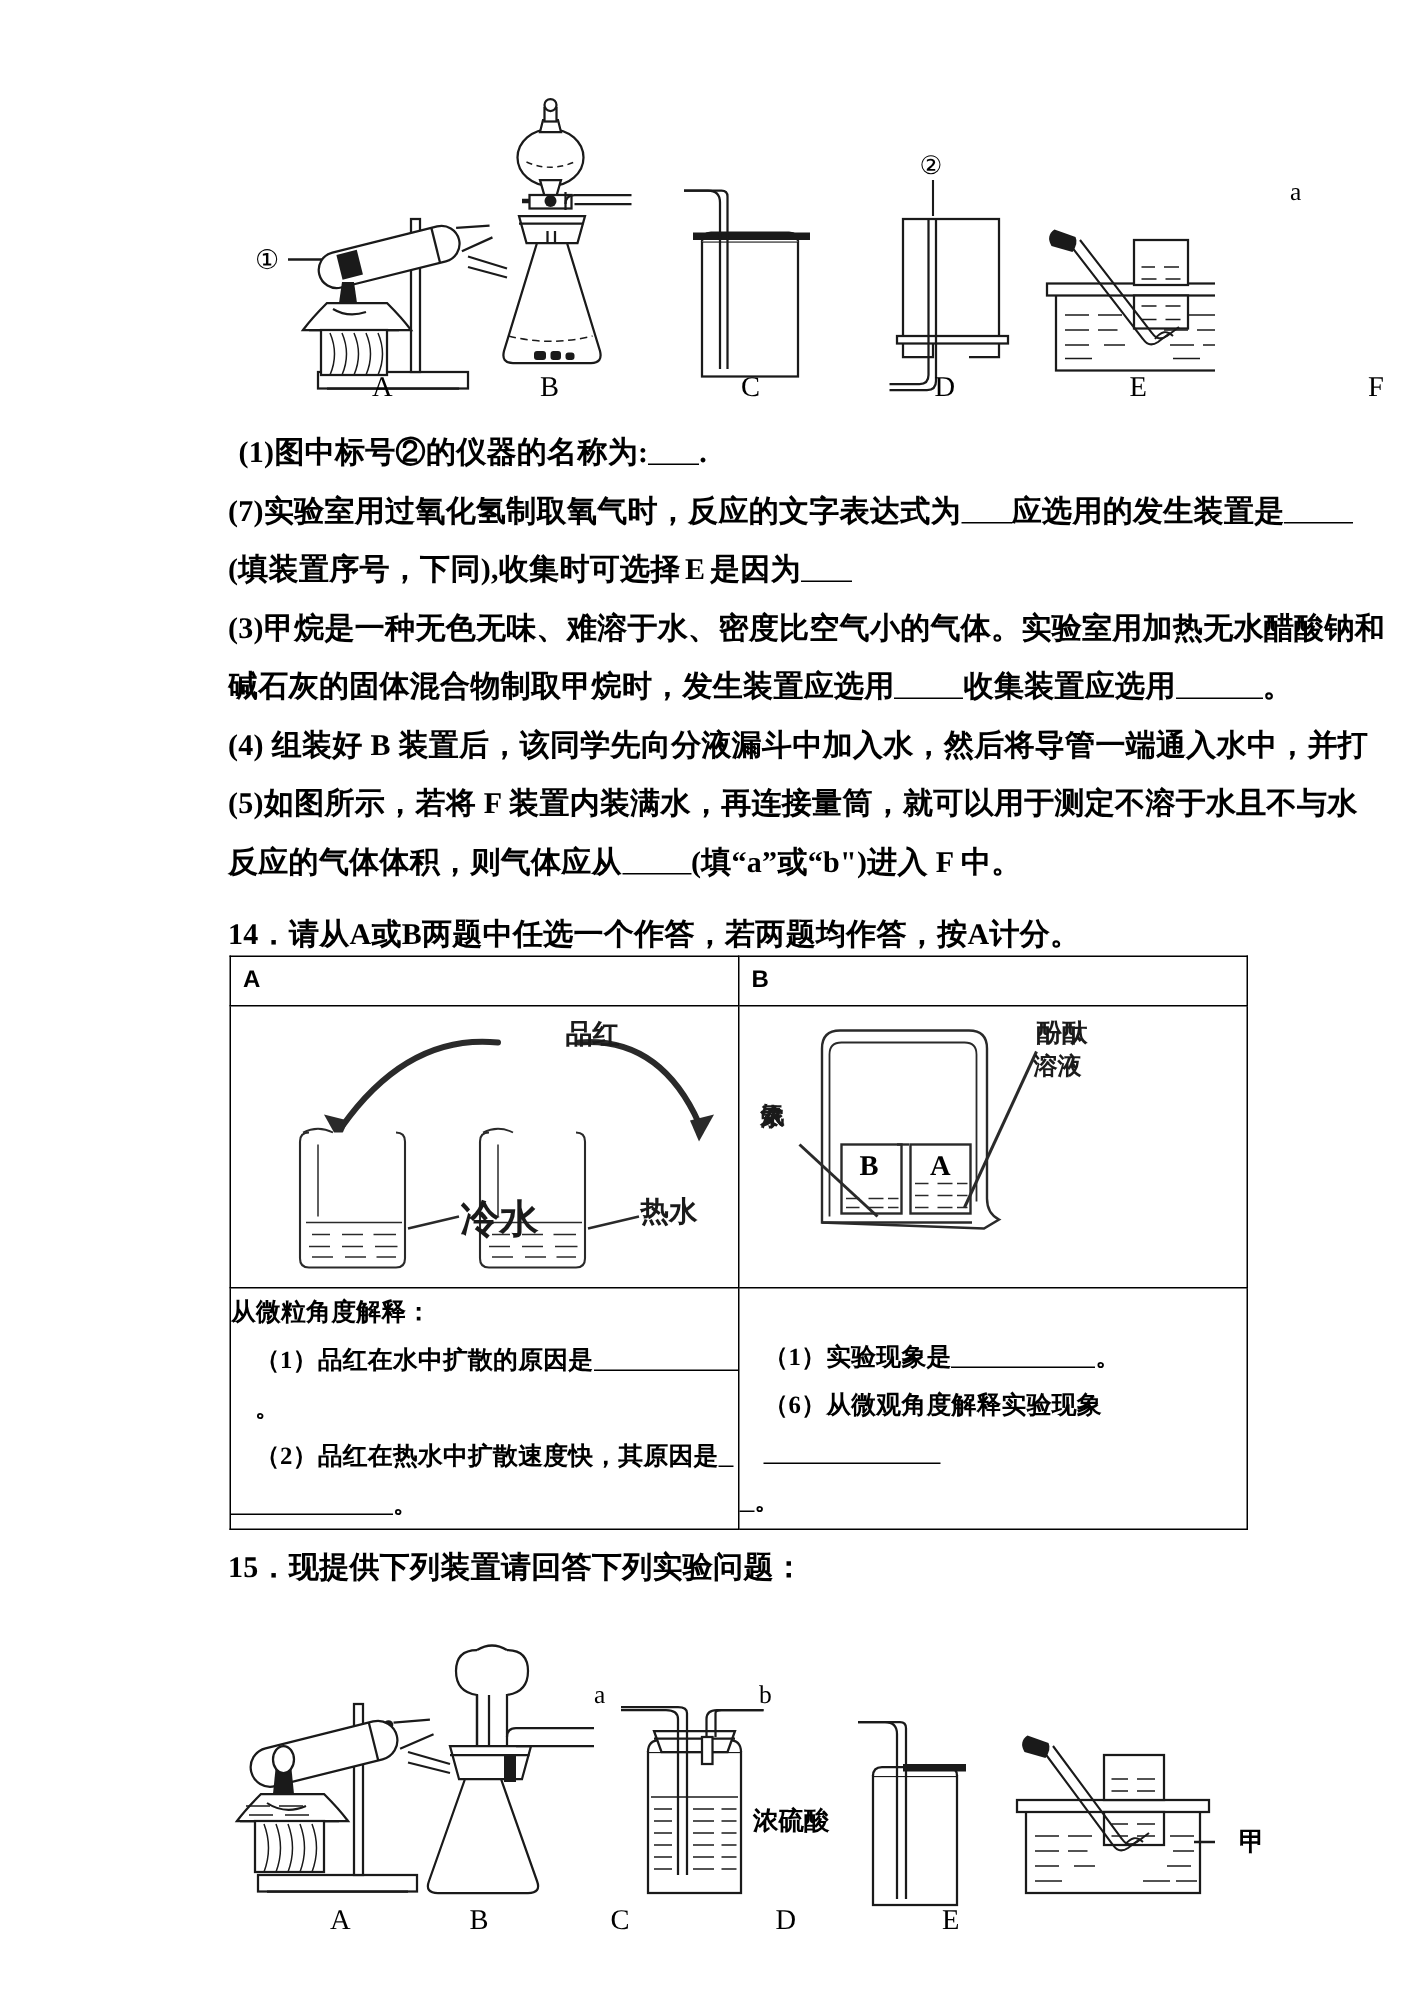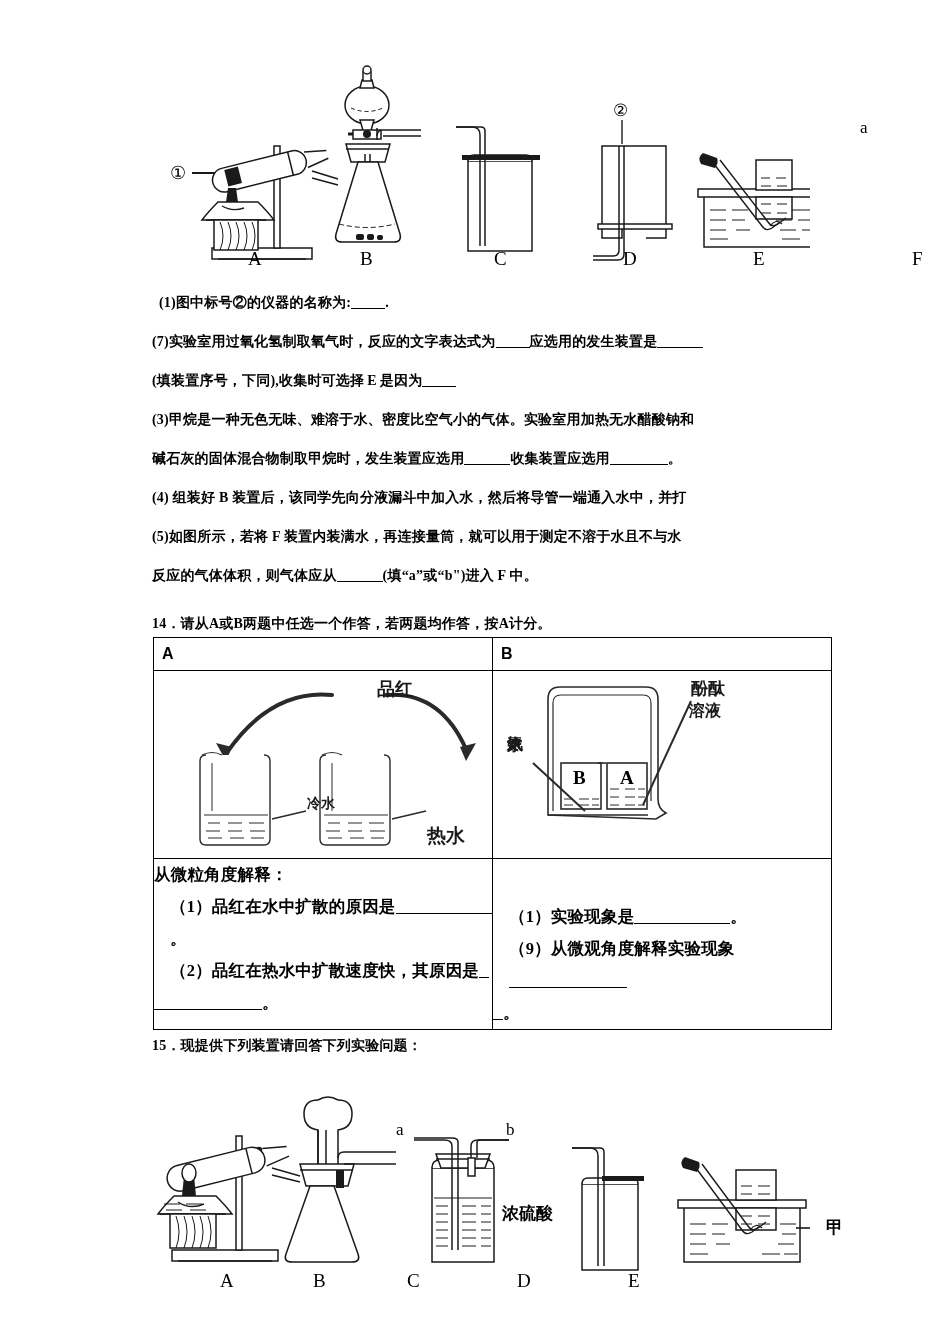--- a/index.html
+++ b/index.html
@@ -21,21 +21,21 @@
   .fig-caption {
     font-family: "Liberation Serif", serif;
     font-size: 19px;
     margin-top: 4px;
     letter-spacing: .5px;
   }
 
   
   .q-text {
     font-family: "Liberation Serif", "DejaVu Serif", serif;
-    font-size: 14px;
+    font-size: 20px;
     font-weight: bold;
     line-height: 39px;
     letter-spacing: .2px;
     white-space: nowrap;
   }
   .blank-s { display: inline-block; border-bottom: 1.6px solid #000; width: 34px; vertical-align: -2px; }
   .blank-m { display: inline-block; border-bottom: 1.6px solid #000; width: 46px; vertical-align: -2px; }
   .blank-l { display: inline-block; border-bottom: 1.6px solid #000; width: 58px; vertical-align: -2px; }
   .blank-table { display: inline-block; border-bottom: 1.6px solid #000; width: 96px; vertical-align: -2px; }
   .blank-table2 { display: inline-block; border-bottom: 1.6px solid #000; width: 108px; vertical-align: -2px; }
@@ -344,22 +344,22 @@
                     <line x1="194" y1="160" x2="208" y2="160"></line>
                     <line x1="216" y1="160" x2="231" y2="160"></line>
                 <line x1="174" y1="167" x2="188" y2="167"></line>
                     <line x1="196" y1="167" x2="210" y2="167"></line>
                     <line x1="217" y1="167" x2="230" y2="167"></line>
               </g>
               <line x1="238" y1="148" x2="272" y2="140" stroke-width="1.6"></line>
             </g>
           </svg>
           <div class="hlabel" style="left:183px; top:6px; font-size:18px;margin-left:40px;">品红</div>
-          <div class="hlabel" style="left:153px; top:124px; font-size:14px;">冷水</div>
-          <div class="hlabel" style="left:273px; top:124px; font-size:19px;margin-top:28px;">热水</div>
+          <div class="hlabel" style="left:153px; top:124px; font-size:26px;">冷水</div>
+          <div class="hlabel" style="left:273px; top:124px; font-size:19px;">热水</div>
         </td>
 
         <td class="cell-fig">
           <svg width="337" height="186" viewBox="0 0 337 186" style="position:absolute;left:0;top:0;">
             <g stroke="#2a2a2a" fill="none" stroke-width="1.6">
 
               <path d="M55 144 L55 28 q0 -12 12 -12 l86 0 q12 0 12 12 l0 100 q0 10 8 14 l-10 6 z" fill="#fff"></path>
 
               <path d="M60 140 L60 32 q0 -8 8 -8 l82 0 q8 0 8 8 l0 98" stroke-width="1.2"></path>
 
@@ -409,26 +409,26 @@
             <span>（1）品红在水中扩散的原因是</span><span class="blank-table"></span><span>。</span>
           </div>
           <div class="ans-line ans-indent">
             <span>（2）品红在热水中扩散速度快，其原因是</span><span class="blank-tiny"></span>
           </div>
           <div class="ans-line">
             <span class="blank-table2"></span><span>。</span>
           </div>
         </td>
 
-        <td class="cell-ans" style="padding-top:42px;">
+        <td class="cell-ans" style="padding-top:30px;">
           <div class="ans-line ans-indent">
             <span>（1）实验现象是</span><span class="blank-table"></span><span>。</span>
           </div>
           <div class="ans-line ans-indent">
-            <span>（9）从微观角度解释实验现象</span><span class="blank-tail"></span>
+            <span>（6）从微观角度解释实验现象</span><span class="blank-tail"></span>
           </div>
           <div class="ans-line">
             <span class="blank-tiny"></span><span>。</span>
           </div>
         </td>
       </tr>
     </tbody>
       </table>
   </div>
 

